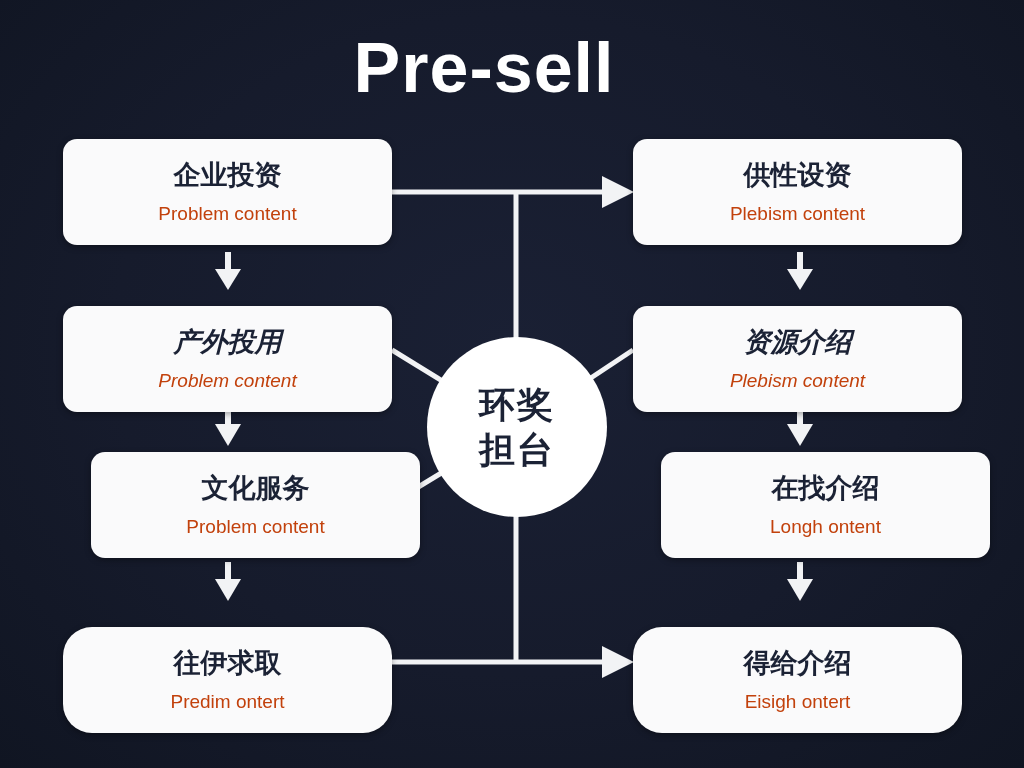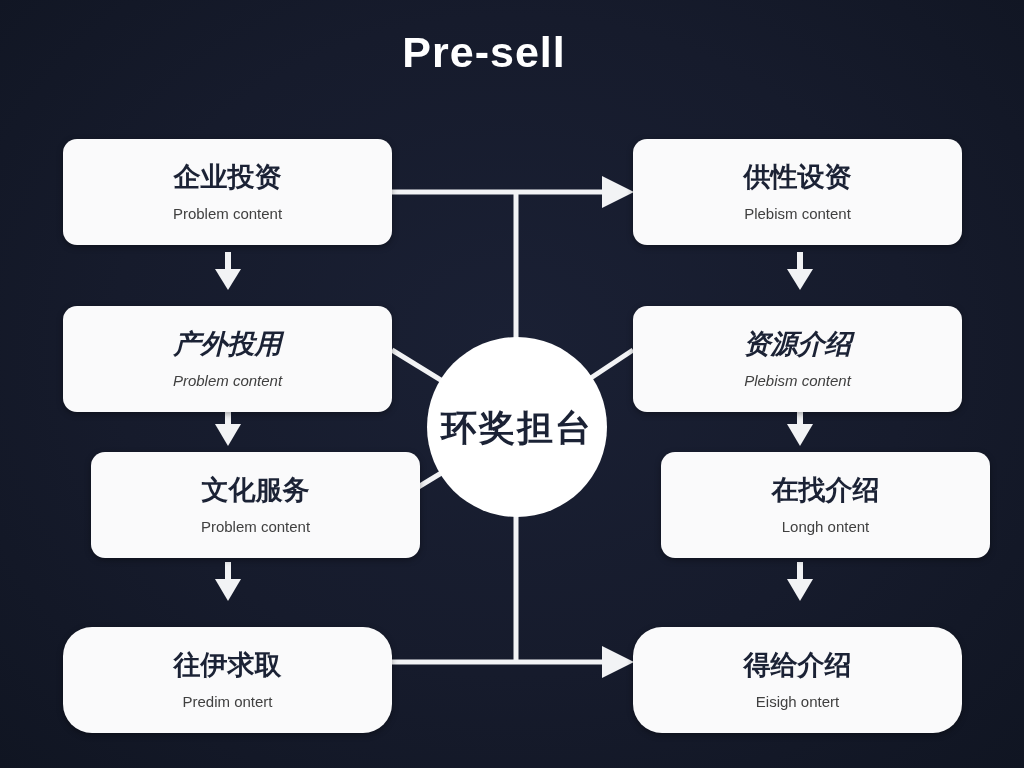--- a/index.html
+++ b/index.html
@@ -8,43 +8,43 @@
     font-family:"Liberation Sans","DejaVu Sans",sans-serif;
     background:#161b2c;
   }
   .canvas{
     position:relative;width:1024px;height:768px;
     background:radial-gradient(ellipse at 50% 45%, #1a2034 0%, #161b2c 55%, #101522 100%);
   }
   .page-title{
     position:absolute;left:0;top:28px;width:968px;
     text-align:center;color:#ffffff;
-    font-size:43px;font-weight:800;letter-spacing:1px;margin:0;
+    font-size:70px;font-weight:800;letter-spacing:1px;margin:0;
   }
   svg.connectors{position:absolute;left:0;top:0;z-index:1;}
   .node{
     position:absolute;width:329px;height:106px;
     background:#fafafb;border-radius:14px;z-index:2;
     display:flex;flex-direction:column;align-items:center;justify-content:center;
     box-shadow:0 2px 6px rgba(0,0,0,0.35);
     gap:8px;
   }
   .node .node-title{
     color:#1b2235;font-size:27px;font-weight:700;line-height:1.15;
   }
   .node .node-subtitle{
-    color:#404040;font-size:15px;margin-top:5px;line-height:1.1;
+    color:#c2410c;font-size:19px;margin-top:5px;line-height:1.1;
   }
   .left-col{left:63px;}
   .right-col{left:633px;}
   .row-1{top:139px;} .row-2{top:306px;font-style:italic;} .row-3{top:452px;margin-left:28px;} .row-4{top:627px;border-radius:29px;}
   .center-circle{
     position:absolute;left:427px;top:337px;width:180px;height:180px;
     background:#ffffff;border-radius:50%;z-index:3;
-    display:flex;align-items:center;justify-content:center;
+    display:flex;flex-direction:column;align-items:center;justify-content:center;
   }
   .center-circle .circle-line{
     color:#1b2235;font-size:36px;font-weight:700;line-height:1.25;letter-spacing:2px;
   }
 </style>
 </head>
 <body>
 
 <div class="canvas">
 

